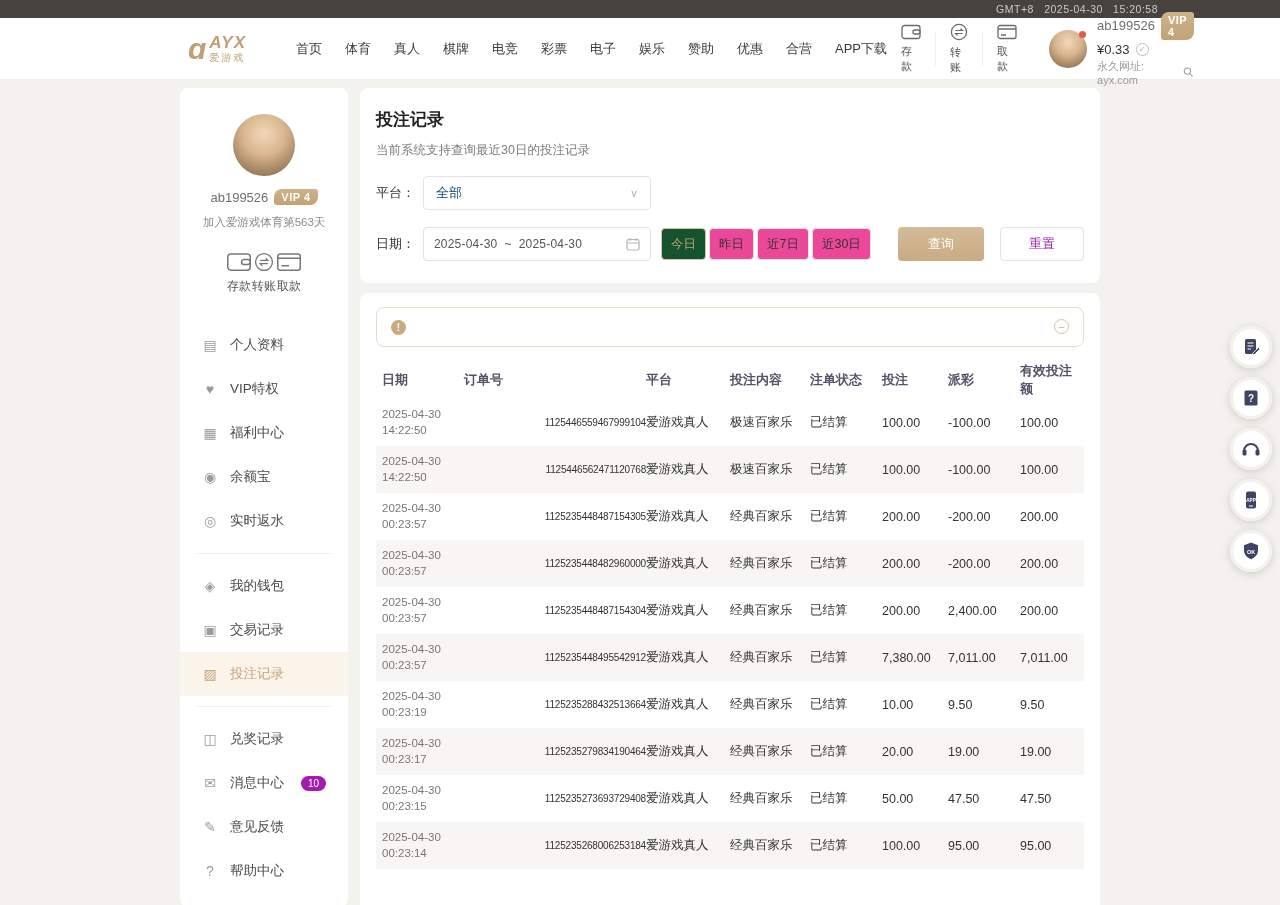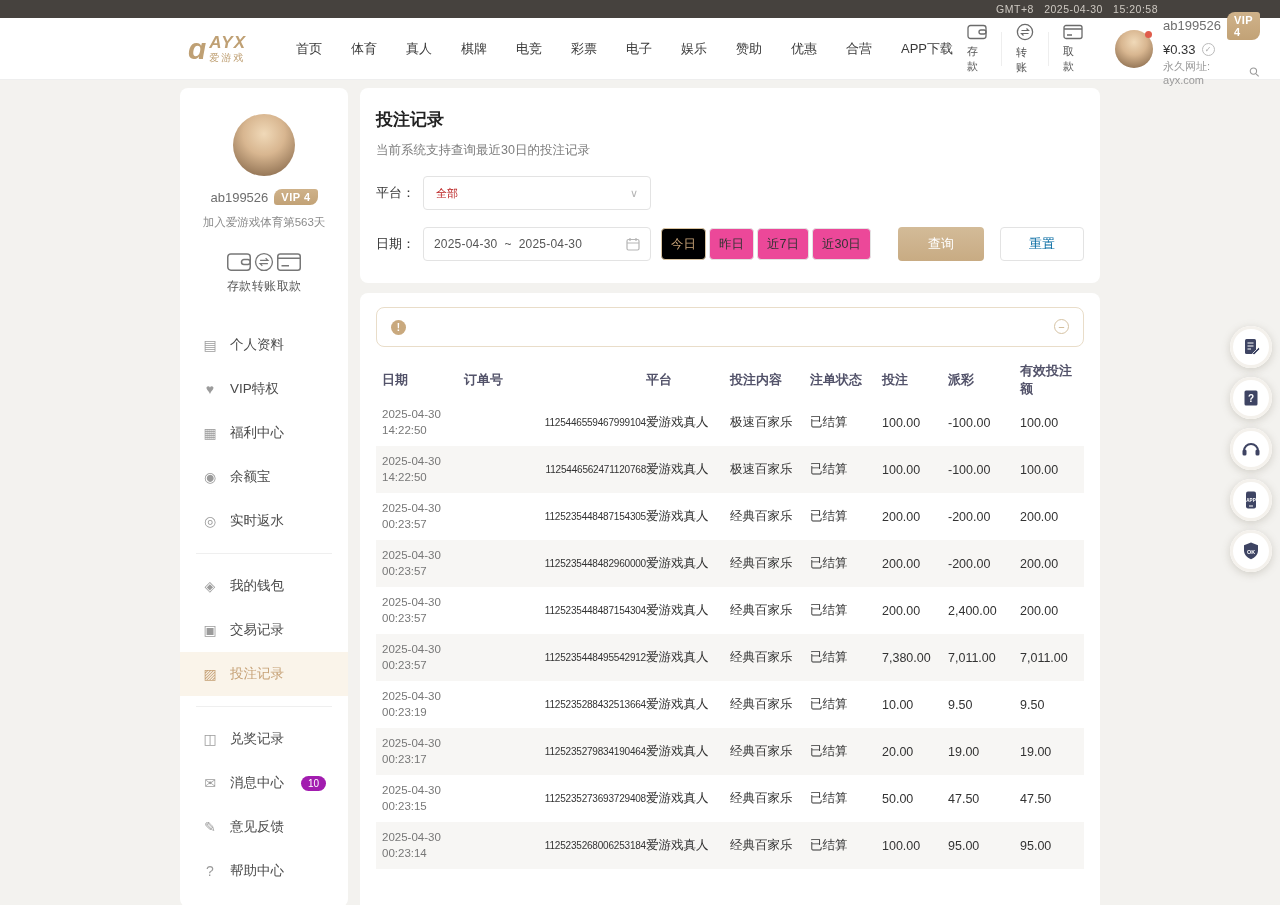--- a/index.html
+++ b/index.html
@@ -13,21 +13,21 @@
   .topbar span { font-size:10.5px; color:#cdc8c1; letter-spacing:.5px; white-space:pre; }
 
   
   .header { height:62px; background:#fff; display:flex; align-items:center;
     padding:0 172px 0 188px; border-bottom:1px solid #eee; }
   .logo { display:flex; align-items:center; gap:6px; }
   .logo-mark { font-size:30px; font-weight:bold; font-style:italic; color:#bfa074; line-height:1; letter-spacing:-3px; }
   .logo-txt { display:flex; flex-direction:column; line-height:1; }
   .logo-txt b { font-size:17px; color:#bfa074; letter-spacing:1px; font-style:italic; }
   .logo-txt i { font-size:10px; color:#bfa074; font-style:normal; margin-top:2px; letter-spacing:2px; }
-  .nav { display:flex; gap:29px; margin-left:50px; }
+  .nav { display:flex; gap:23px; margin-left:50px; }
   .nav a { font-size:13px; color:#3a3a3a; text-decoration:none; white-space:nowrap; }
   .hdr-right { margin-left:auto; display:flex; align-items:center; }
   .hdr-act { display:flex; flex-direction:column; align-items:center; gap:4px; padding:0 14px; }
   .hdr-act svg { display:block; }
   .hdr-act span { font-size:11px; color:#555; }
   .hdr-sep { width:1px; height:34px; background:#eee; }
   .avatar-wrap { position:relative; margin:0 10px 0 18px; }
   .avatar { width:38px; height:38px; border-radius:50%;
     background:radial-gradient(circle at 50% 32%, #f0d9b8 0%, #d8b690 40%, #9b7c5c 78%, #6e563f 100%); }
   .avatar.small { width:62px; height:62px; }
@@ -66,34 +66,34 @@
   
   .main { width:740px; display:flex; flex-direction:column; gap:10px; }
   .card { background:#fff; border-radius:8px; }
   .card1 { padding:20px 16px 22px; }
   .page-title { font-size:17px; font-weight:bold; color:#222; }
   .page-sub { font-size:12.5px; color:#7d7d7d; margin-top:11px; }
   .filter-row { display:flex; align-items:center; margin-top:17px; }
   .f-label { font-size:13px; color:#333; margin-right:8px; white-space:nowrap; }
   .select { width:228px; height:34px; border:1px solid #e3e3e3; border-radius:4px; display:flex;
     align-items:center; padding:0 12px; justify-content:space-between; }
-  .select b { font-size:11px; font-weight:normal; color:#b91c1c; }
+  .select b { font-size:13px; font-weight:normal; color:#0c4a6e; }
   .chev { color:#b5b5b5; font-size:11px; }
   .date-input { width:228px; height:34px; border:1px solid #e3e3e3; border-radius:4px; display:flex;
     align-items:center; padding:0 10px; justify-content:space-between; }
   .date-input b { font-size:12px; font-weight:normal; color:#555; letter-spacing:.2px; white-space:pre; }
   .qr-group { display:flex; gap:3px; margin-left:10px; }
   .qr-btn { min-width:45px; height:32px; border:1px solid #e3e3e3; border-radius:4px; background:#ec4899;
     font-size:12.5px; color:#333; display:flex; align-items:center; justify-content:center; padding:0 9px; }
-  .qr-btn.active { color:#c6a176; border-color:#d9c3a0; background:#000000; }
+  .qr-btn.active { color:#c6a176; border-color:#d9c3a0; background:#14532d; }
   .action-btns { margin-left:auto; display:flex; gap:16px; }
   .btn-query { width:86px; height:34px; border:none; border-radius:4px; color:#fff; font-size:13px;
     background:linear-gradient(180deg,#d3bb98,#c8ab83); }
   .btn-reset { width:84px; height:34px; border:1px solid #e3e3e3; border-radius:4px; background:#fff;
-    color:#0369a1; font-size:13px; }
+    color:#a21caf; font-size:13px; }
 
   .card2 { padding:14px 16px 18px; min-height:627px; }
   .summary { border:1px solid #e9ddc9; border-radius:8px; padding:11px 14px; display:flex; }
   .sum-left { display:flex; gap:9px; }
   .info-ico { width:15px; height:15px; border-radius:50%; background:#c9a97e; color:#fff; font-size:10px;
     font-weight:bold; display:flex; align-items:center; justify-content:center; margin-top:1px; }
   .sum-lines { display:flex; flex-direction:column; gap:7px; font-size:12.5px; color:#333; }
   .red { color:#e05c5c; }
   .collapse-ico { margin-left:auto; width:15px; height:15px; border:1px solid #d6c3a4; border-radius:50%;
     color:#c9ae84; font-size:11px; display:flex; align-items:center; justify-content:center; }

